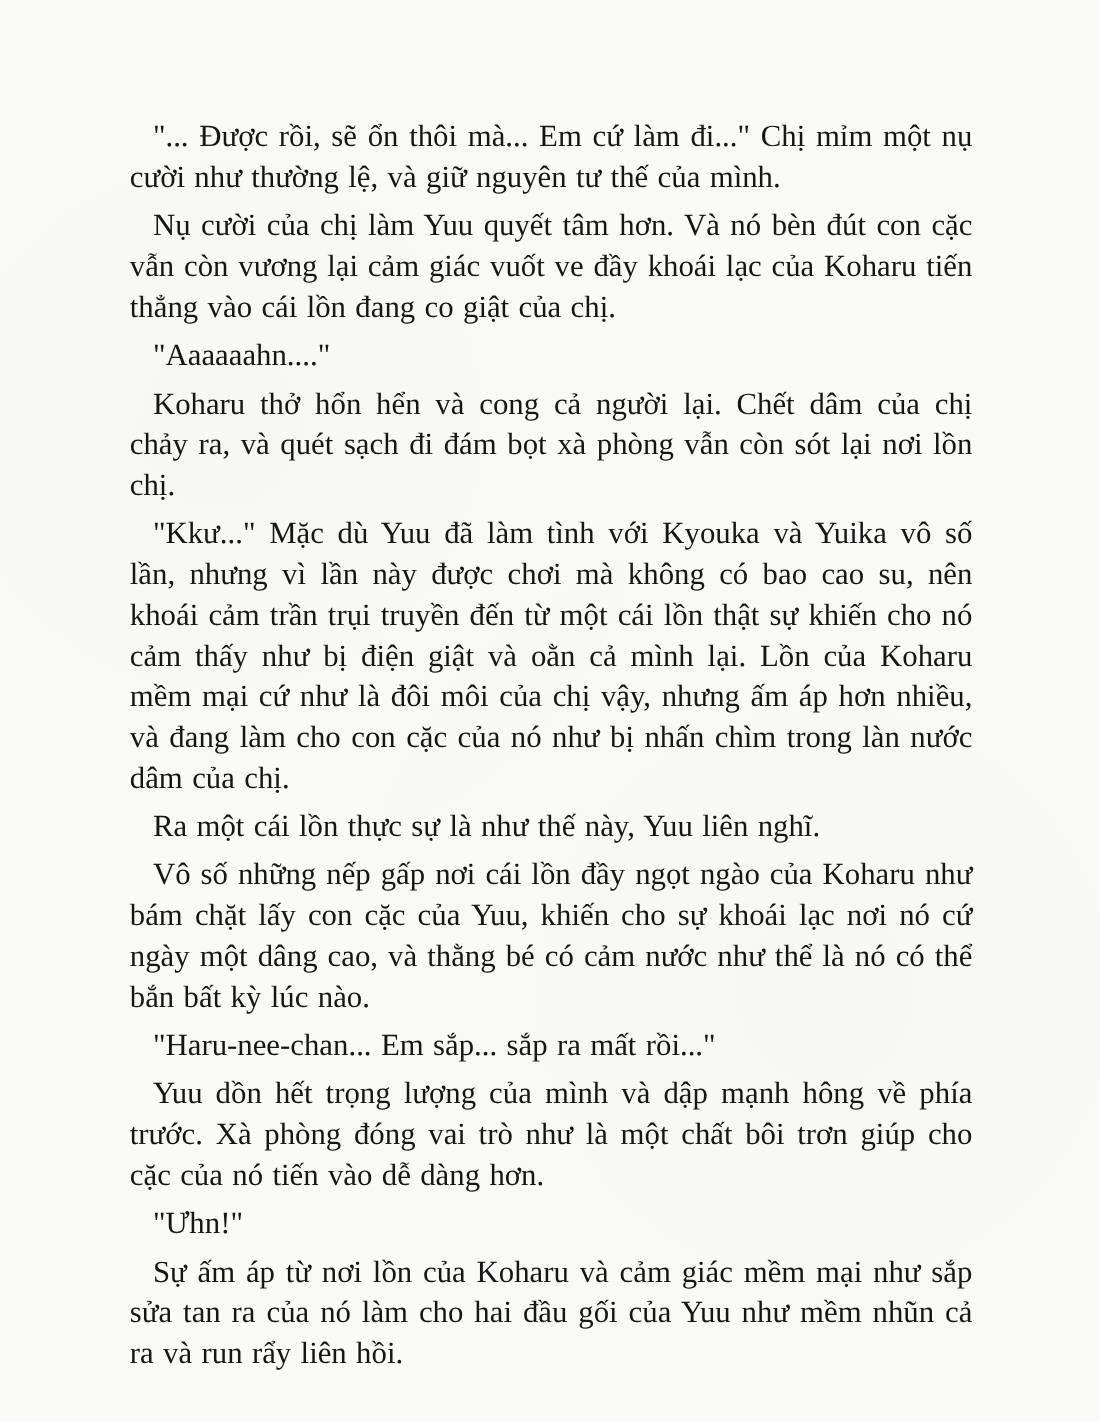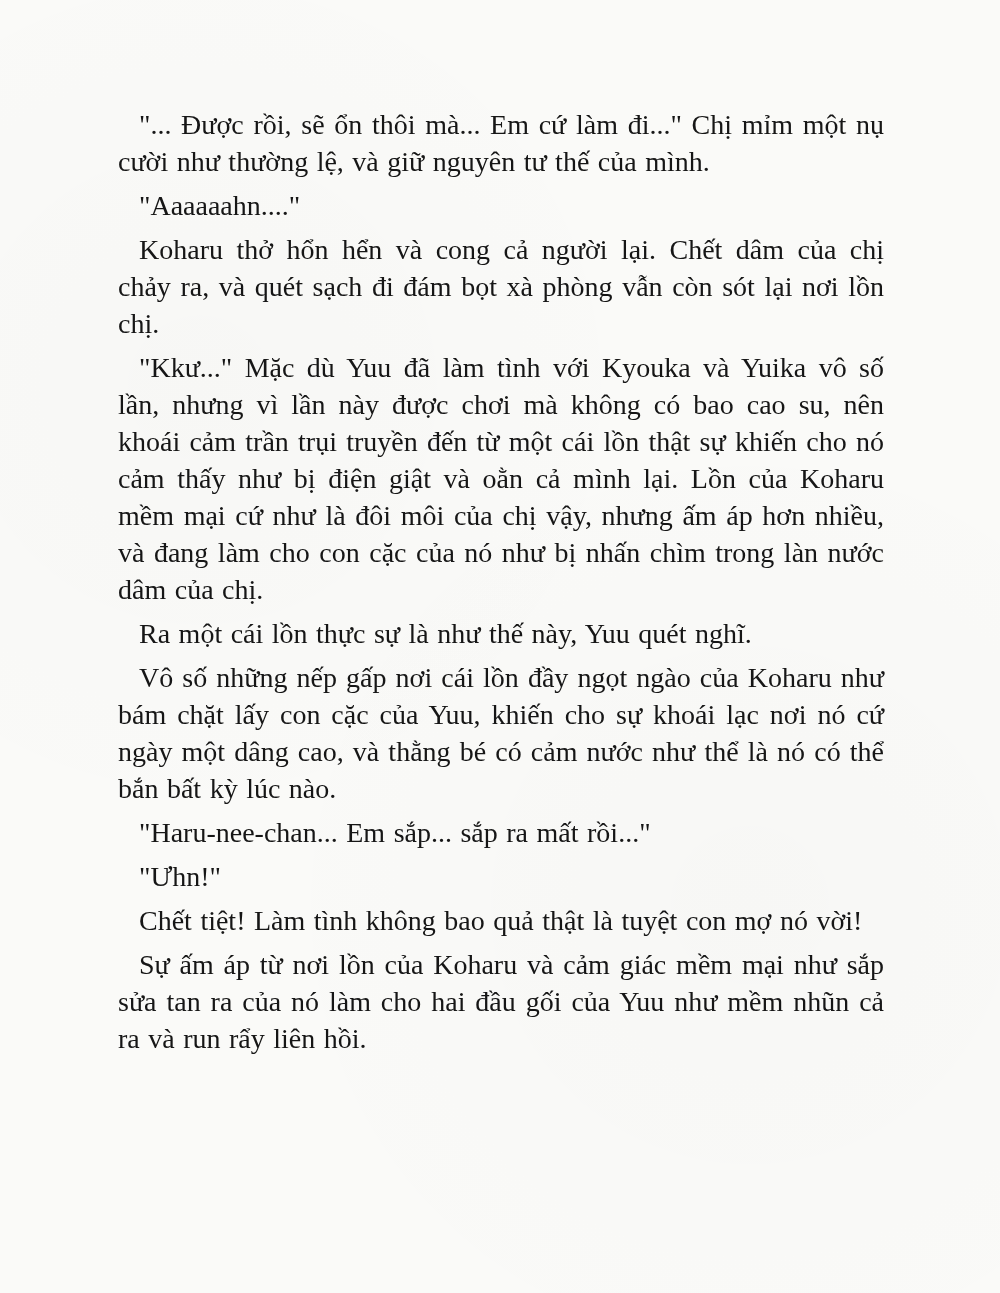--- a/index.html
+++ b/index.html
@@ -38,23 +38,24 @@
     text-indent: 21px;
     text-align: justify;
   }
 </style>
 </head>
 <body>
 
 <div class="page">
   <div class="text-block">
     <p>"... Được rồi, sẽ ổn thôi mà... Em cứ làm đi..." Chị mỉm một nụ cười như thường lệ, và giữ nguyên tư thế của mình.</p>
+    <p>Nụ cười của chị làm Yuu quyết tâm hơn. Và nó bèn đút con cặc vẫn còn vương lại cảm giác vuốt ve đầy khoái lạc của Koharu tiến thẳng vào cái lồn đang co giật của chị.</p>
     <p>"Aaaaaahn...."</p>
     <p>Koharu thở hổn hển và cong cả người lại. Chết dâm của chị chảy ra, và quét sạch đi đám bọt xà phòng vẫn còn sót lại nơi lồn chị.</p>
     <p>"Kkư..." Mặc dù Yuu đã làm tình với Kyouka và Yuika vô số lần, nhưng vì lần này được chơi mà không có bao cao su, nên khoái cảm trần trụi truyền đến từ một cái lồn thật sự khiến cho nó cảm thấy như bị điện giật và oằn cả mình lại. Lồn của Koharu mềm mại cứ như là đôi môi của chị vậy, nhưng ấm áp hơn nhiều, và đang làm cho con cặc của nó như bị nhấn chìm trong làn nước dâm của chị.</p>
-    <p>Ra một cái lồn thực sự là như thế này, Yuu quét nghĩ.</p>
+    <p>Ra một cái lồn thực sự là như thế này, Yuu liên nghĩ.</p>
     <p>Vô số những nếp gấp nơi cái lồn đầy ngọt ngào của Koharu như bám chặt lấy con cặc của Yuu, khiến cho sự khoái lạc nơi nó cứ ngày một dâng cao, và thằng bé có cảm nước như thể là nó có thể bắn bất kỳ lúc nào.</p>
     <p>"Haru-nee-chan... Em sắp... sắp ra mất rồi..."</p>
+    <p>Yuu dồn hết trọng lượng của mình và dập mạnh hông về phía trước. Xà phòng đóng vai trò như là một chất bôi trơn giúp cho cặc của nó tiến vào dễ dàng hơn.</p>
     <p>"Ưhn!"</p>
-    <p>Chết tiệt! Làm tình không bao quả thật là tuyệt con mợ nó vời!</p>
     <p>Sự ấm áp từ nơi lồn của Koharu và cảm giác mềm mại như sắp sửa tan ra của nó làm cho hai đầu gối của Yuu như mềm nhũn cả ra và run rẩy liên hồi.</p>
   </div>
 </div>
 
 </body></html>

